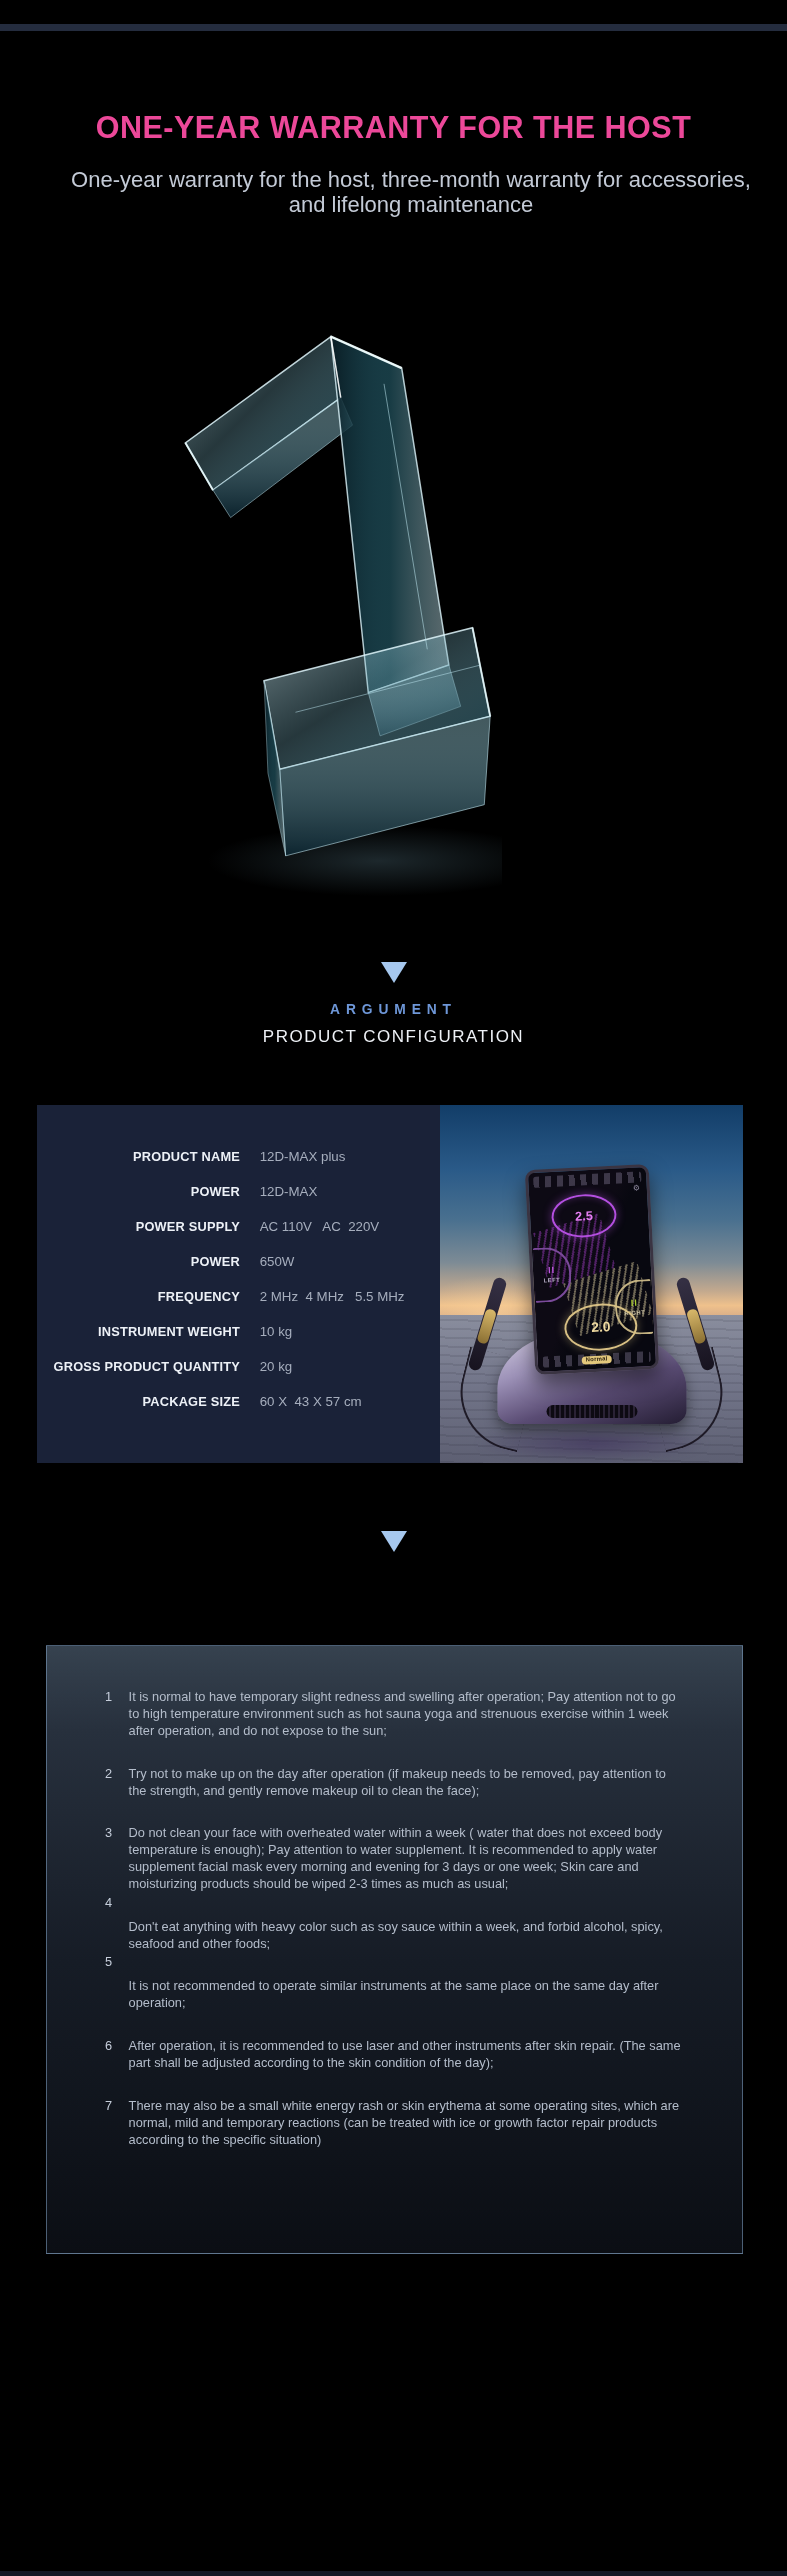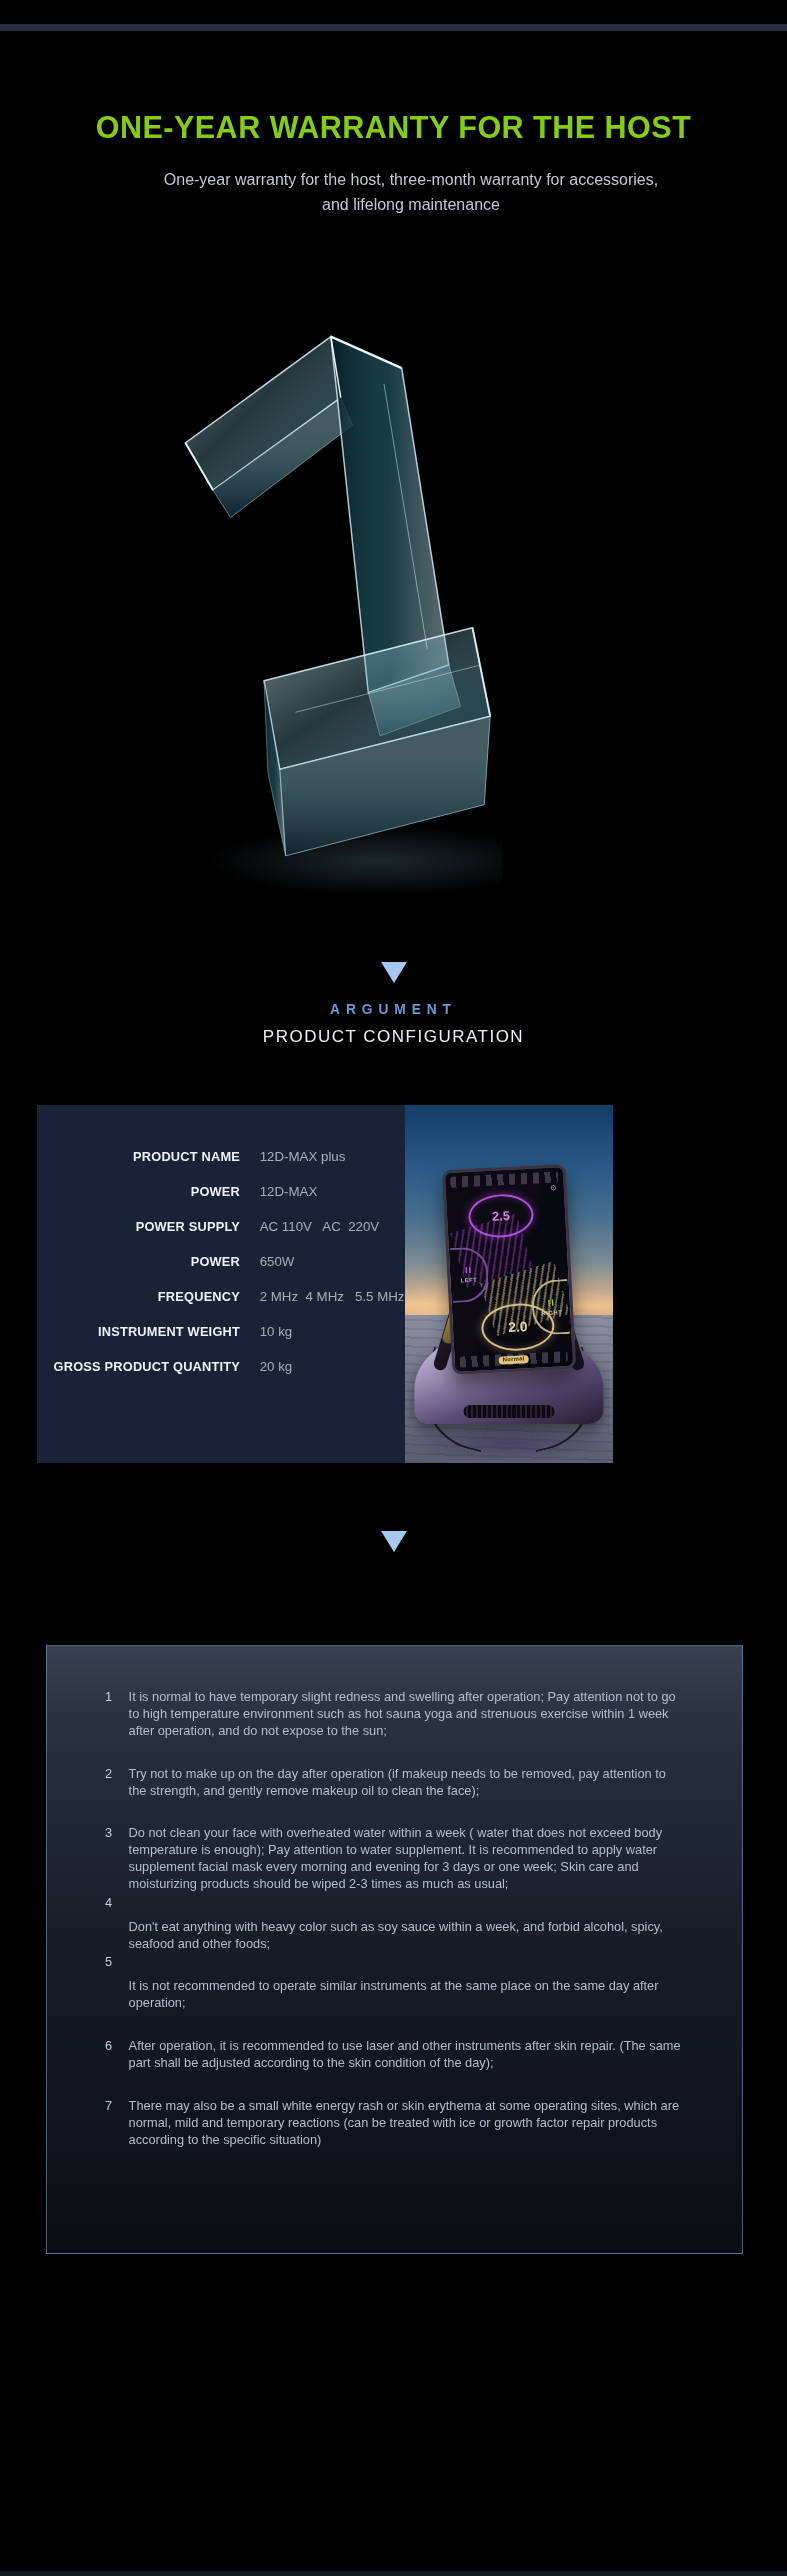--- a/index.html
+++ b/index.html
@@ -12,25 +12,25 @@
   }
   
   .top-strip{position:absolute;top:23.6px;left:0;right:0;height:7.9px;background:#242c3e;}
   .bottom-strip{position:absolute;bottom:0;left:0;right:0;height:4.9px;background:#131826;}
 
   
   .hero{position:absolute;top:0;left:0;width:100%;text-align:center;}
   .hero-title{
     margin-top:110px;
     font-size:30.5px;font-weight:600;letter-spacing:0.5px;
-    color:#84cc16;
+    color:#ec4899;
   }
   .hero-sub{
     margin-top:21.6px;
-    font-size:16px;line-height:25.6px;color:#c3cad6;font-weight:400;margin-left:35px;
+    font-size:22px;line-height:25.6px;color:#c3cad6;font-weight:400;margin-left:35px;
   }
 
   
   .glass-wrap{position:absolute;top:315px;left:148px;width:354px;height:590px;}
 
   
   .section-head{position:absolute;left:0;width:100%;text-align:center;}
   .cfg-head{top:962px;}
   .prec-head{top:1531px;}
   .marker{
@@ -43,21 +43,21 @@
     font-size:13.8px;font-weight:600;letter-spacing:5.9px;color:#6e97d8;
   }
   .section-title{
     margin-top:10.8px;
     font-size:17px;font-weight:500;letter-spacing:1.5px;color:#eef1f6;
   }
   .prec-head .section-title{margin-top:23.6px;}
 
   
   .spec-panel{
-    position:absolute;top:1105px;left:37px;width:576px;height:358px;
+    position:absolute;top:1105px;left:37px;width:706px;height:358px;
     background:#1a2238;display:flex;
   }
   .spec-table{width:403px;padding-top:34px;box-sizing:border-box;}
   .spec-row{display:flex;align-items:center;height:35px;}
   .spec-label{
     width:203px;text-align:right;
     font-size:12.8px;font-weight:700;color:#edf1f7;letter-spacing:0.2px;
   }
   .spec-value{
     margin-left:19.7px;white-space:pre;
@@ -279,20 +279,24 @@
       <div class="spec-value">2 MHz  4 MHz   5.5 MHz</div>
     </div>
     <div class="spec-row">
       <div class="spec-label">INSTRUMENT WEIGHT</div>
       <div class="spec-value">10 kg</div>
     </div>
     <div class="spec-row">
       <div class="spec-label">GROSS PRODUCT QUANTITY</div>
       <div class="spec-value">20 kg</div>
     </div>
+    <div class="spec-row">
+      <div class="spec-label">PACKAGE SIZE</div>
+      <div class="spec-value">60 X  43 X 57 cm</div>
+    </div>
   </div>
 
   <div class="spec-photo">
     <div class="sky"></div>
     <div class="sun-glow"></div>
     <div class="water"></div>
     <div class="reflection"></div>
     <div class="cable l"></div>
     <div class="cable r"></div>
     <div class="dev-base"></div>

